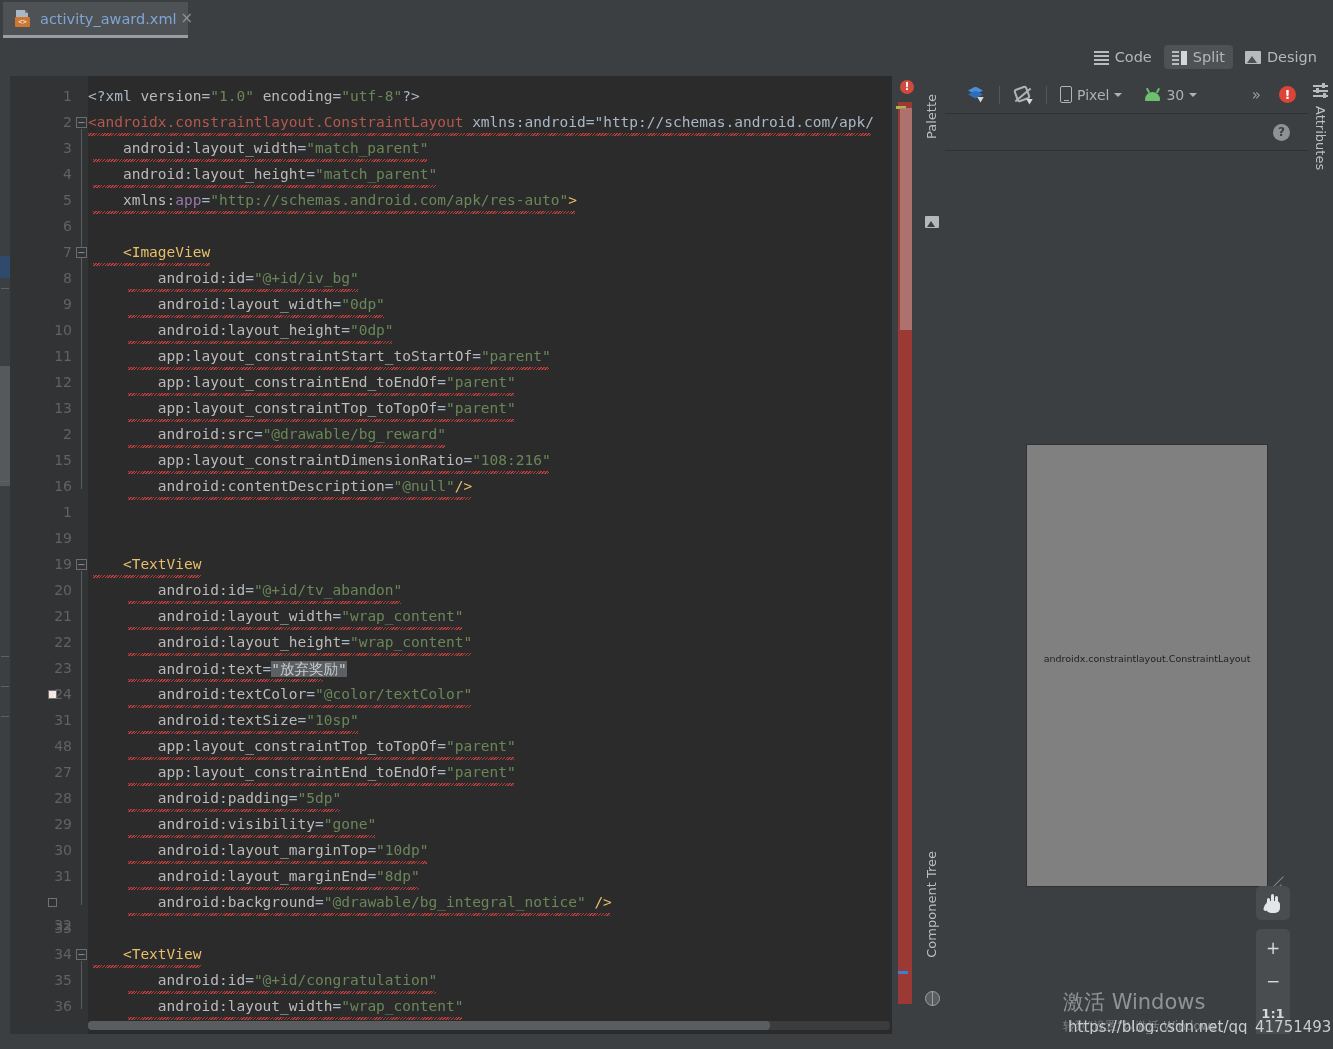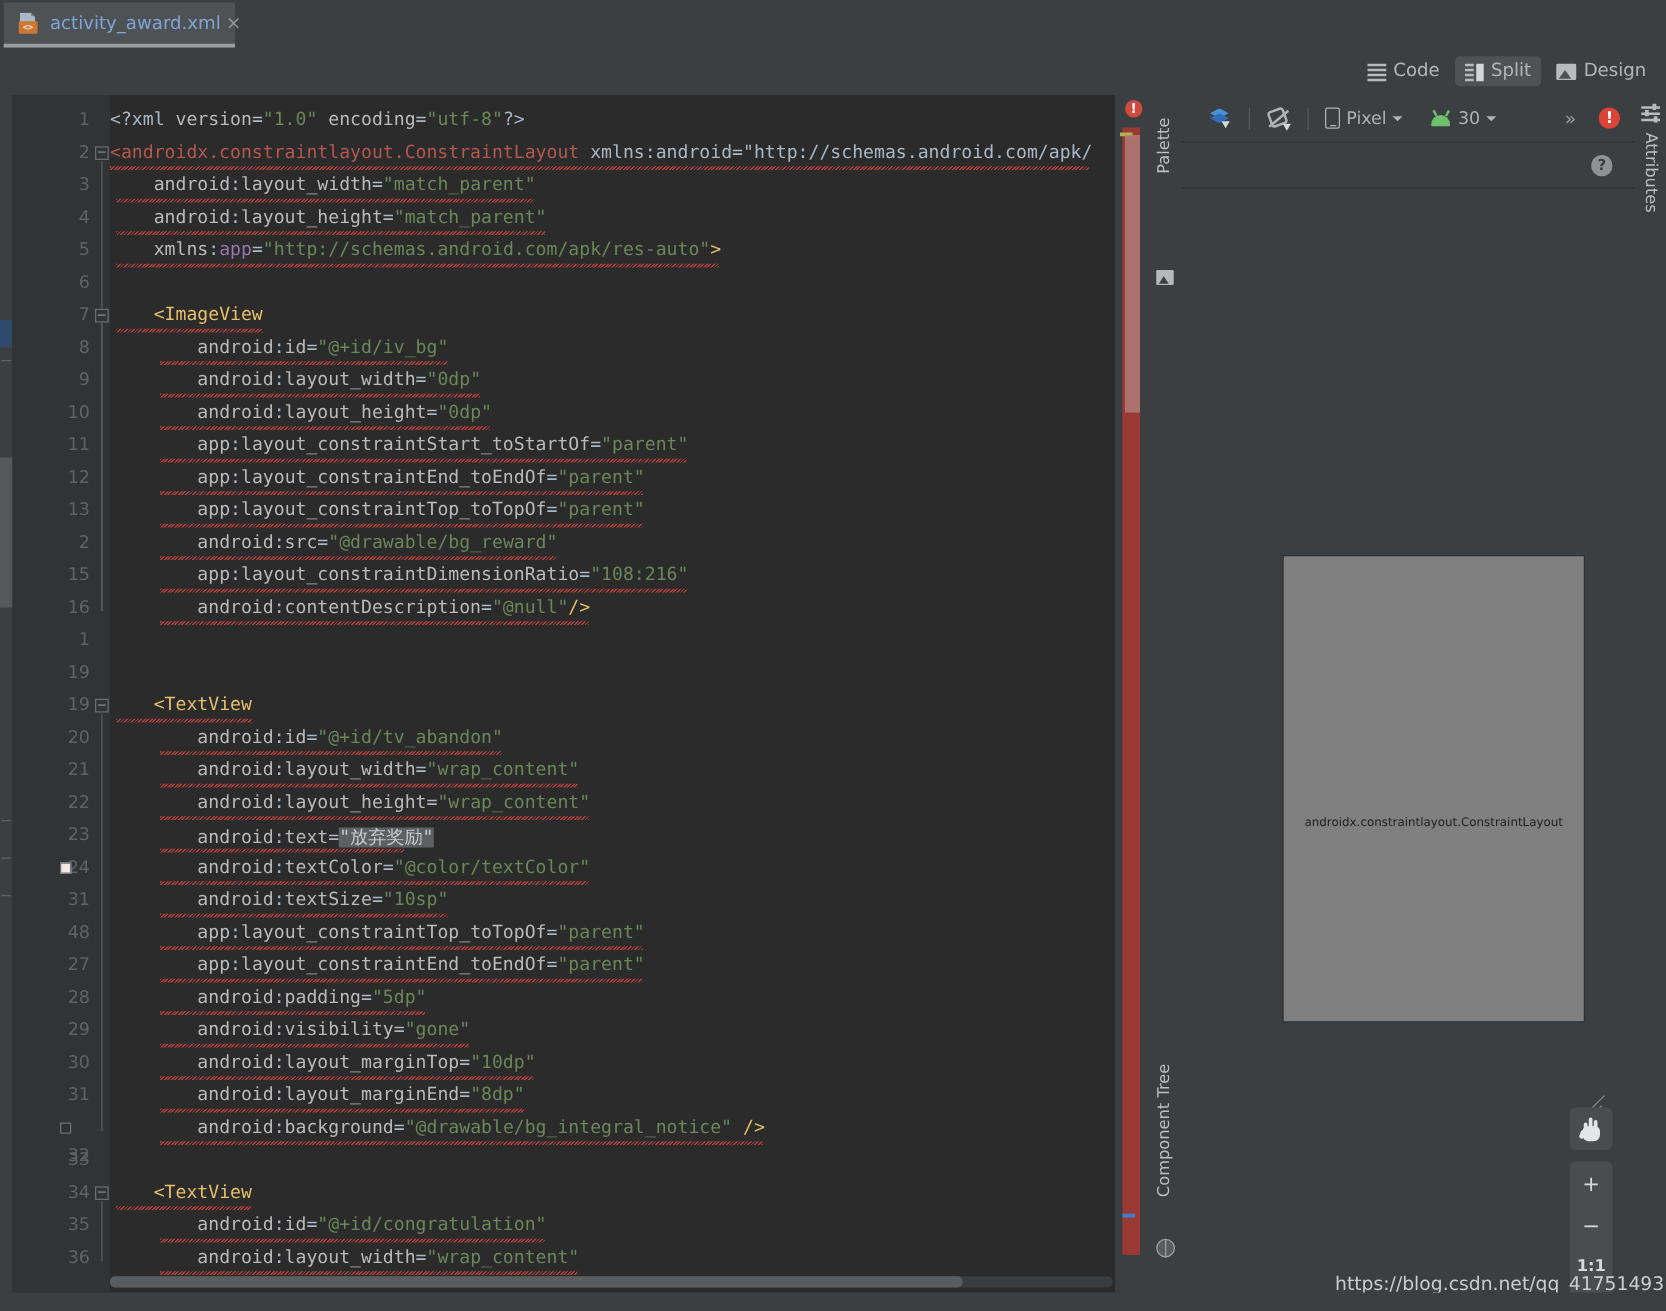--- a/index.html
+++ b/index.html
@@ -249,21 +249,21 @@
     background:#8e9295; color:#3c3f41; font-size:12px;font-weight:bold;line-height:17px;
     text-align:center; font-family:"DejaVu Sans", sans-serif;
   }
 
   .canvas {
     position: absolute; left: 25px; top: 76px; right: 25px; bottom: 0;
     background: #3c3f41;
   }
   .device {
     position: absolute; left: 82px; top: 293px;
-    width: 240px; height: 372px;
+    width: 240px; height: 441px;
     background: #808080;
     box-shadow: 0 0 0 1px #2f3133;
   }
   .device-label {
     position: absolute; left: 0; right: 0; top: 208px;
     text-align: center; color: #1f1f1f; font-size: 9.5px;
     font-family: "DejaVu Sans", sans-serif;
   }
   .resize-handle {
     position:absolute; left:322px; top:722px; width:22px;height:22px;
@@ -607,16 +607,20 @@
           <i></i>
           <i></i>
           <b></b>
           <b></b>
           <b></b>
       </div>
       <div class="vstrip-label" style="left:5px; top:30px;">Attributes</div>
     </div>
   </div>
 
+  <div class="watermark">
+    <div>激活 Windows</div>
+    <div class="sub">转到“设置”以激活 Windows。</div>
+  </div>
   <div class="csdn">https://blog.csdn.net/qq_41751493</div>
 
   <div class="statusbar"></div>
 </div>
 
 </body></html>

